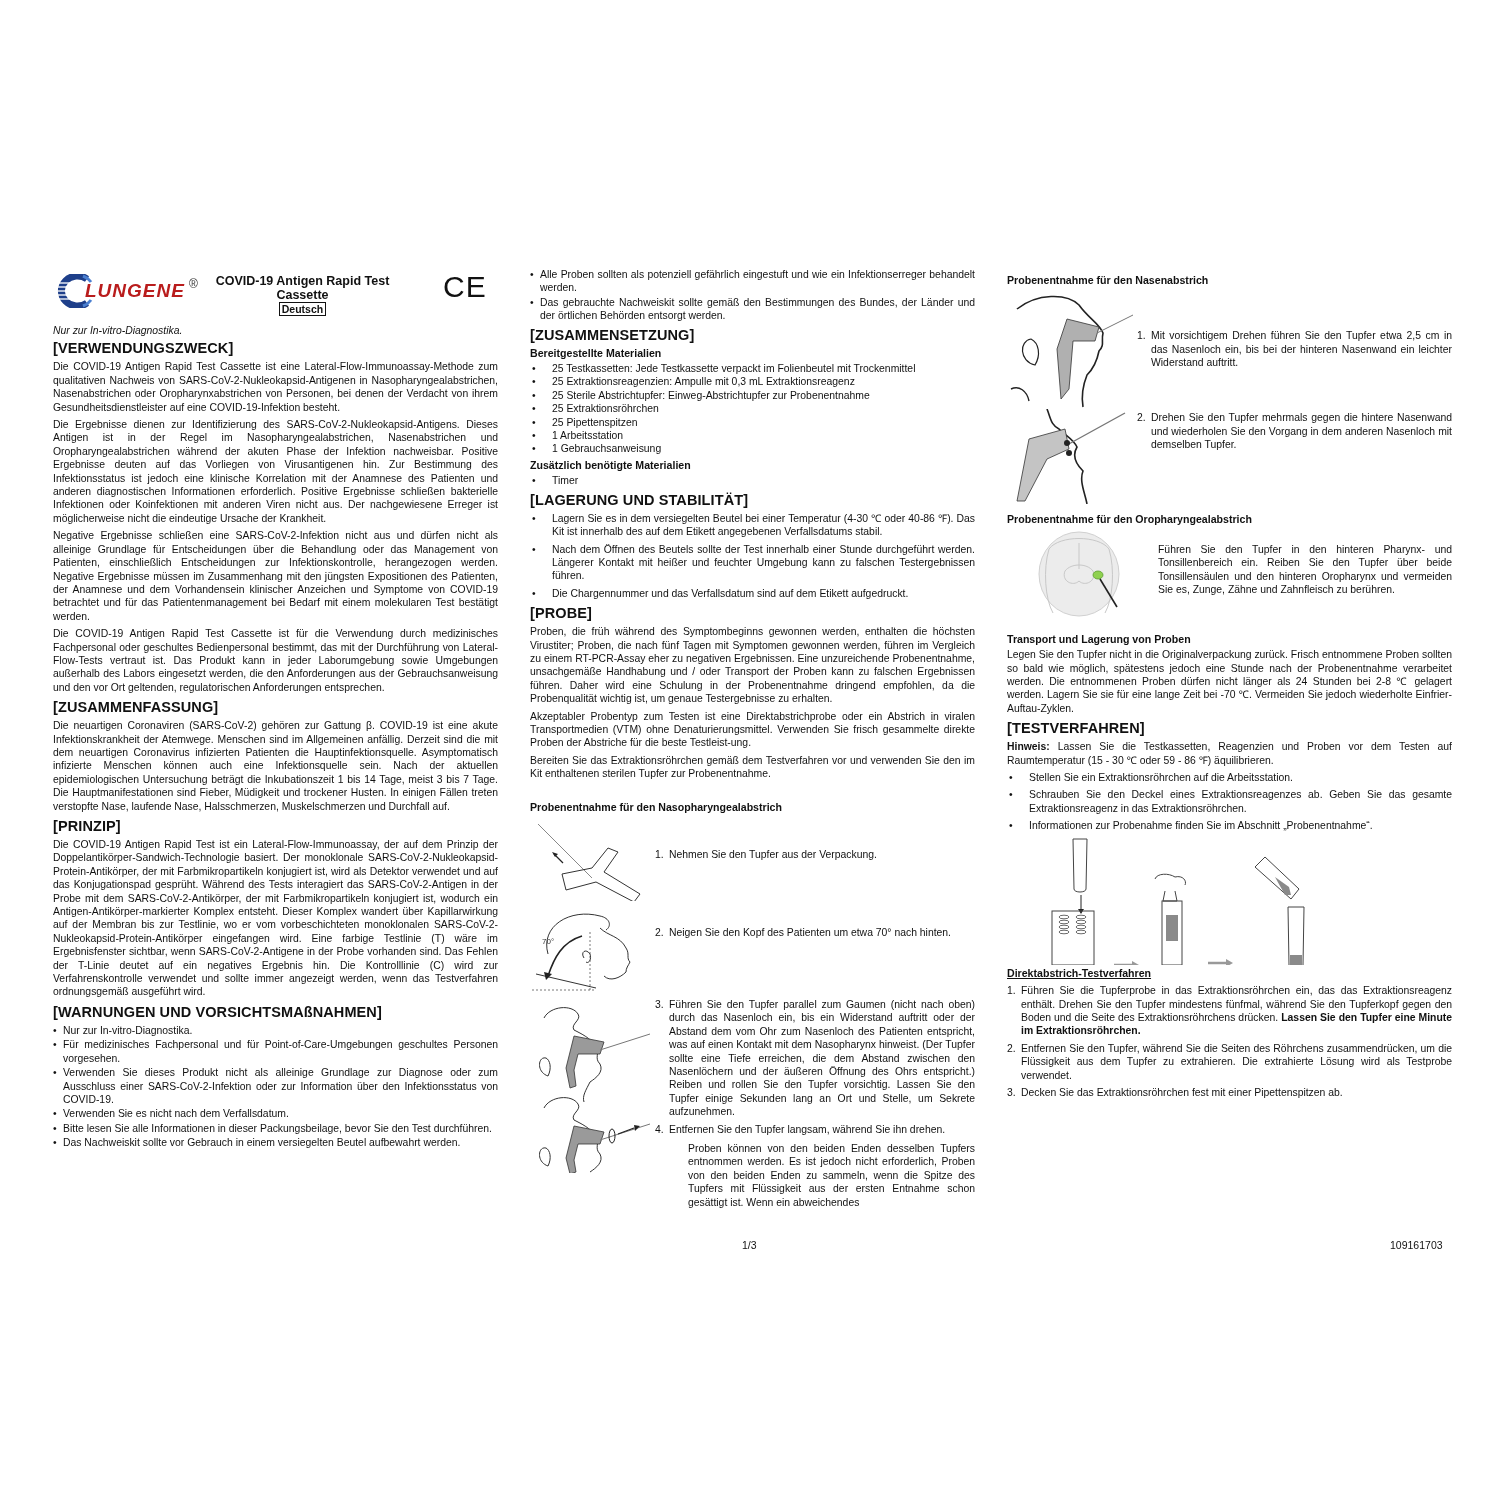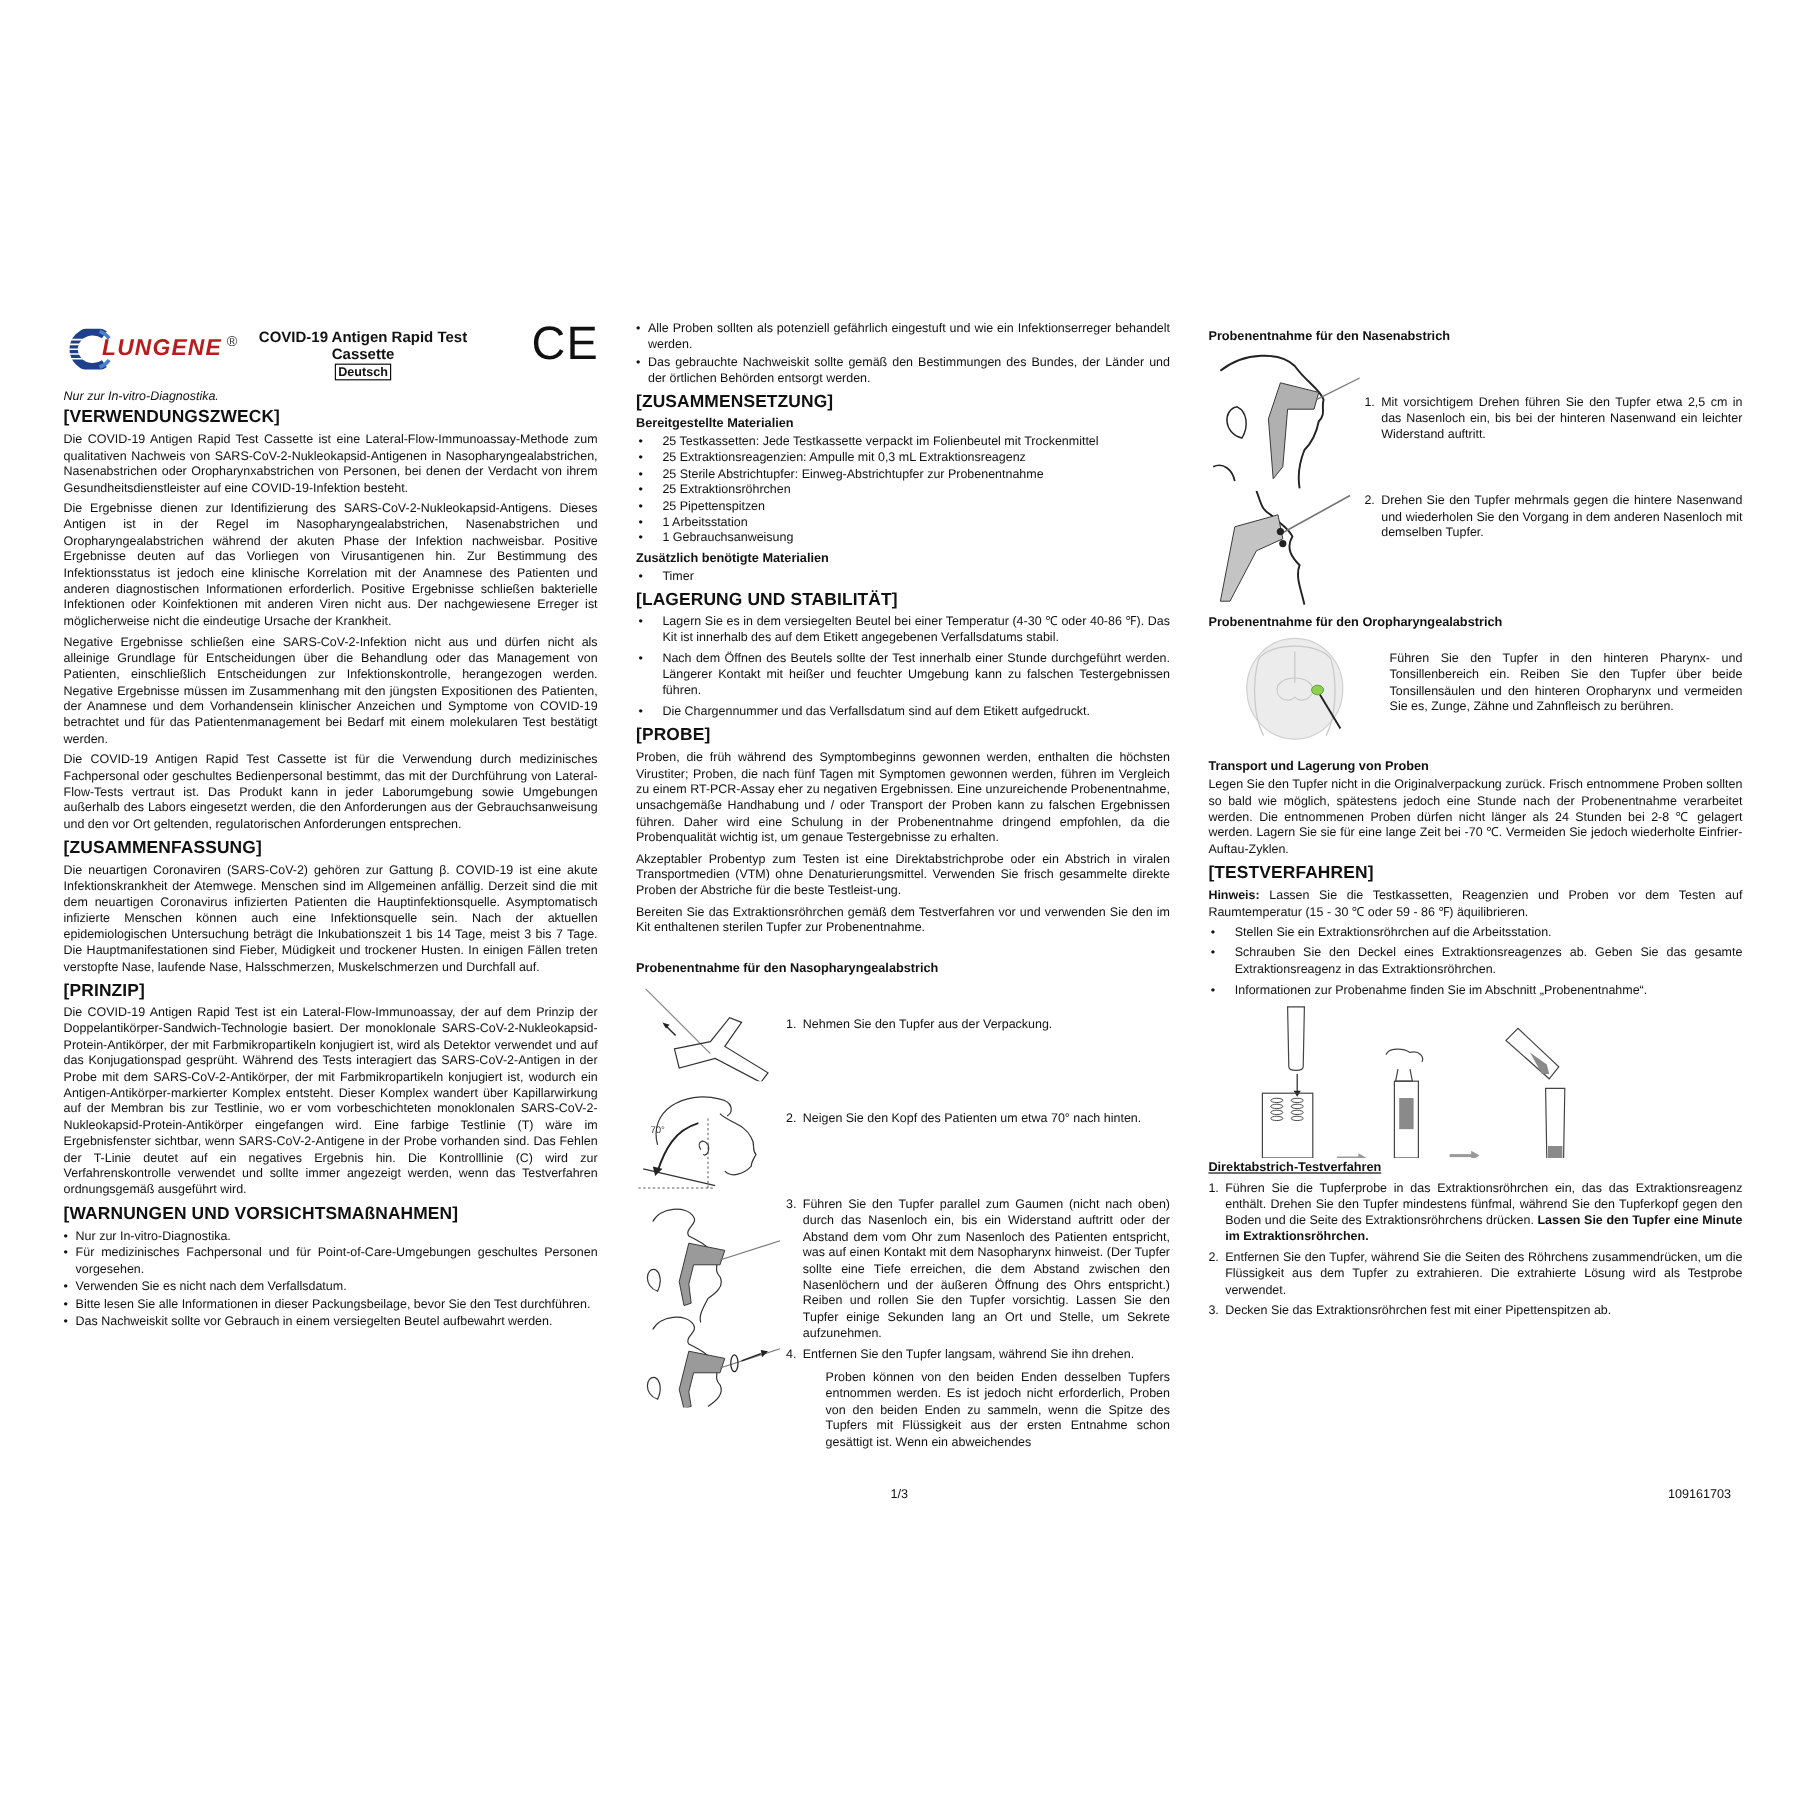--- a/index.html
+++ b/index.html
@@ -22,21 +22,21 @@
   ul.tight li::before { left: 2px; }
   ol.num { list-style: none; margin: 0 0 3px 0; padding: 0; }
   ol.num li { position: relative; padding-left: 14px; text-align: justify; margin-bottom: 4px; }
   ol.num li .n { position: absolute; left: 0; top: 0; }
   .header { position: relative; height: 54px; }
   .logo { position: absolute; left: 0; top: 6px; display: flex; align-items: center; }
   .logo-text { font-style: italic; font-weight: bold; font-size: 19px; color: #b91c1c; letter-spacing: 1px; margin-left: -8px; }
   .logo-reg { font-size: 12px; color: #333; margin-left: 4px; vertical-align: super; position: relative; top: -6px; }
   .title { position: absolute; left: 152px; top: 6px; width: 195px; text-align: center; font-weight: bold; font-size: 12.5px; line-height: 14px; }
   .lang { display: inline-block; border: 1px solid #111; padding: 0 2px; font-size: 10.5px; line-height: 12px; }
-  .ce { position: absolute; left: 390px; top: 12px; font-size: 39px; font-weight: normal; letter-spacing: 1px; }
+  .ce { position: absolute; left: 390px; top: 12px; font-size: 30px; font-weight: normal; letter-spacing: 1px; }
   .ivd { font-style: italic; margin: 2px 0 0 0; }
   .figrow { display: flex; align-items: flex-start; }
   .figrow .fig { flex: 0 0 125px; }
   .figrow .txt { flex: 1; }
   .footer-page { position: absolute; top: 1239px; left: 742px; font-size: 10.5px; }
   .footer-code { position: absolute; top: 1239px; left: 1390px; font-size: 10.5px; }
   svg { display: block; }
   .indent-block { margin-left: 132px; }
 </style>
 </head>
@@ -78,20 +78,21 @@
     <div class="h2">[ZUSAMMENFASSUNG]</div>
     <p>Die neuartigen Coronaviren (SARS-CoV-2) gehören zur Gattung β. COVID-19 ist eine akute Infektionskrankheit der Atemwege. Menschen sind im Allgemeinen anfällig. Derzeit sind die mit dem neuartigen Coronavirus infizierten Patienten die Hauptinfektionsquelle. Asymptomatisch infizierte Menschen können auch eine Infektionsquelle sein. Nach der aktuellen epidemiologischen Untersuchung beträgt die Inkubationszeit 1 bis 14 Tage, meist 3 bis 7 Tage. Die Hauptmanifestationen sind Fieber, Müdigkeit und trockener Husten. In einigen Fällen treten verstopfte Nase, laufende Nase, Halsschmerzen, Muskelschmerzen und Durchfall auf.</p>
 
     <div class="h2">[PRINZIP]</div>
     <p>Die COVID-19 Antigen Rapid Test ist ein Lateral-Flow-Immunoassay, der auf dem Prinzip der Doppelantikörper-Sandwich-Technologie basiert. Der monoklonale SARS-CoV-2-Nukleokapsid-Protein-Antikörper, der mit Farbmikropartikeln konjugiert ist, wird als Detektor verwendet und auf das Konjugationspad gesprüht. Während des Tests interagiert das SARS-CoV-2-Antigen in der Probe mit dem SARS-CoV-2-Antikörper, der mit Farbmikropartikeln konjugiert ist, wodurch ein Antigen-Antikörper-markierter Komplex entsteht. Dieser Komplex wandert über Kapillarwirkung auf der Membran bis zur Testlinie, wo er vom vorbeschichteten monoklonalen SARS-CoV-2-Nukleokapsid-Protein-Antikörper eingefangen wird. Eine farbige Testlinie (T) wäre im Ergebnisfenster sichtbar, wenn SARS-CoV-2-Antigene in der Probe vorhanden sind. Das Fehlen der T-Linie deutet auf ein negatives Ergebnis hin. Die Kontrolllinie (C) wird zur Verfahrenskontrolle verwendet und sollte immer angezeigt werden, wenn das Testverfahren ordnungsgemäß ausgeführt wird.</p>
 
     <div class="h2">[WARNUNGEN UND VORSICHTSMAßNAHMEN]</div>
     <ul class="dot">
       <li>Nur zur In-vitro-Diagnostika.</li>
       <li>Für medizinisches Fachpersonal und für Point-of-Care-Umgebungen geschultes Personen vorgesehen.</li>
+      <li>Verwenden Sie dieses Produkt nicht als alleinige Grundlage zur Diagnose oder zum Ausschluss einer SARS-CoV-2-Infektion oder zur Information über den Infektionsstatus von COVID-19.</li>
       <li>Verwenden Sie es nicht nach dem Verfallsdatum.</li>
       <li>Bitte lesen Sie alle Informationen in dieser Packungsbeilage, bevor Sie den Test durchführen.</li>
       <li>Das Nachweiskit sollte vor Gebrauch in einem versiegelten Beutel aufbewahrt werden.</li>
     </ul>
   </div>
 
   <div class="col col2">
     <ul class="dot">
       <li>Alle Proben sollten als potenziell gefährlich eingestuft und wie ein Infektionserreger behandelt werden.</li>
       <li>Das gebrauchte Nachweiskit sollte gemäß den Bestimmungen des Bundes, der Länder und der örtlichen Behörden entsorgt werden.</li>

